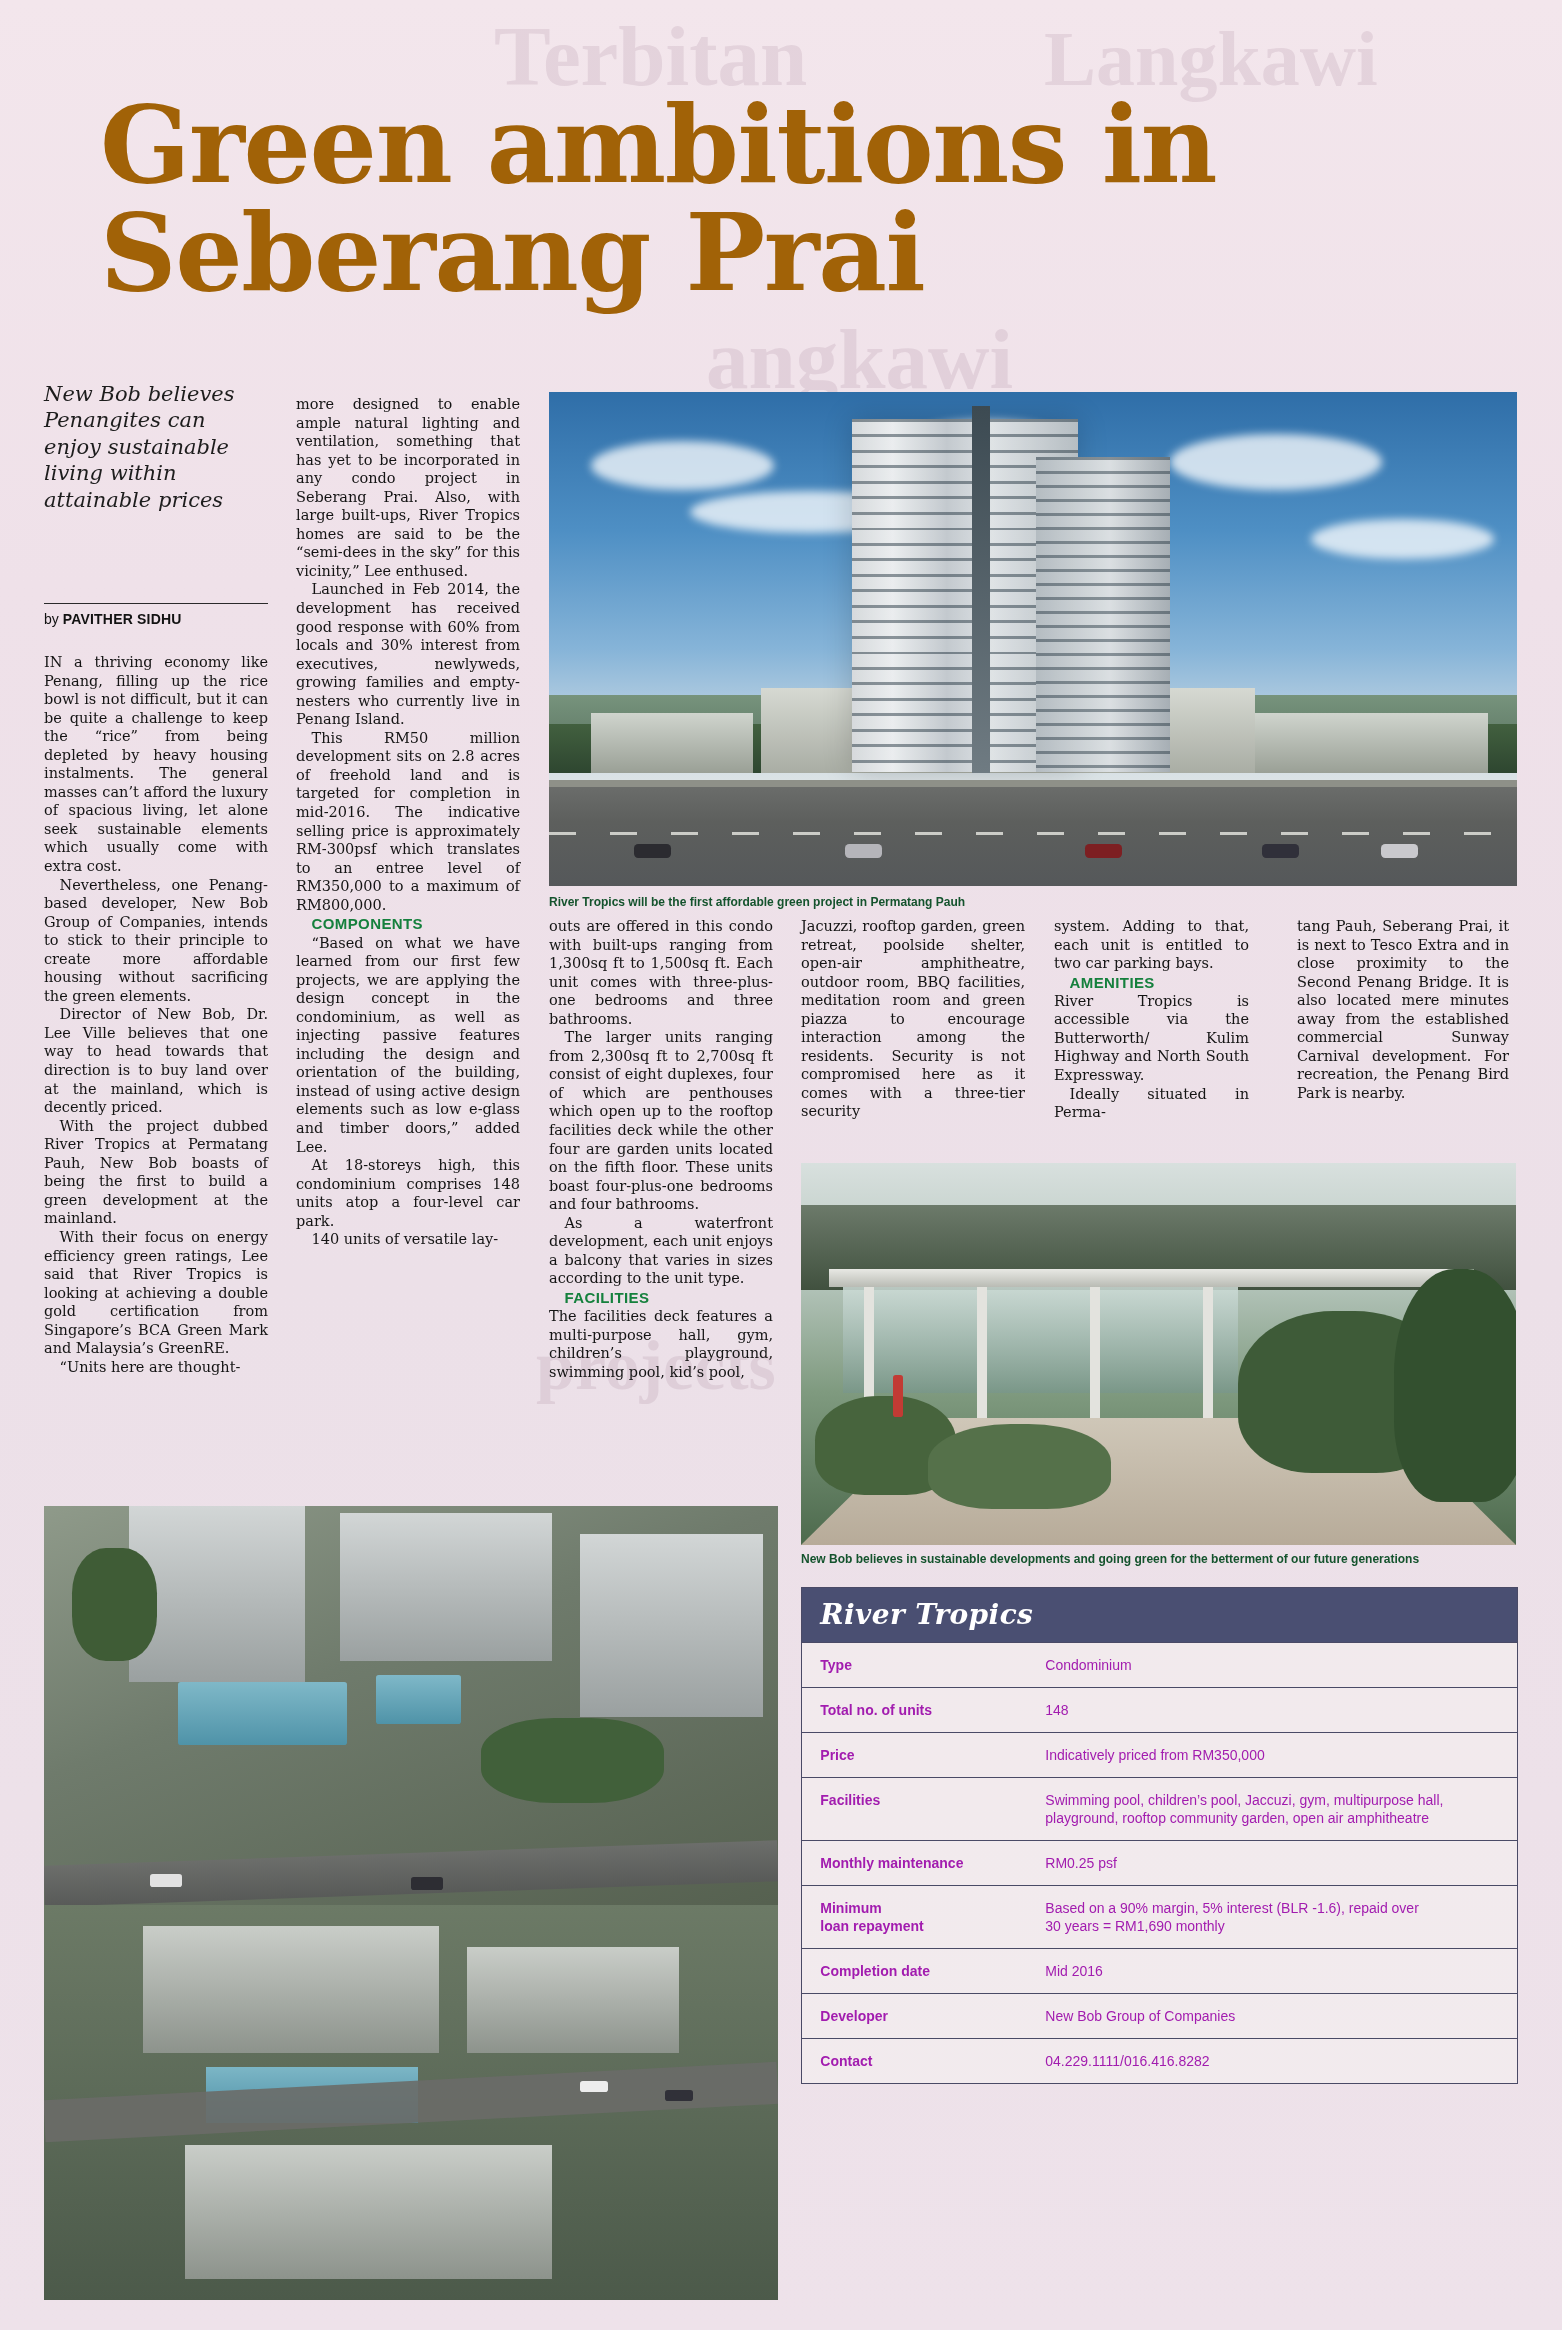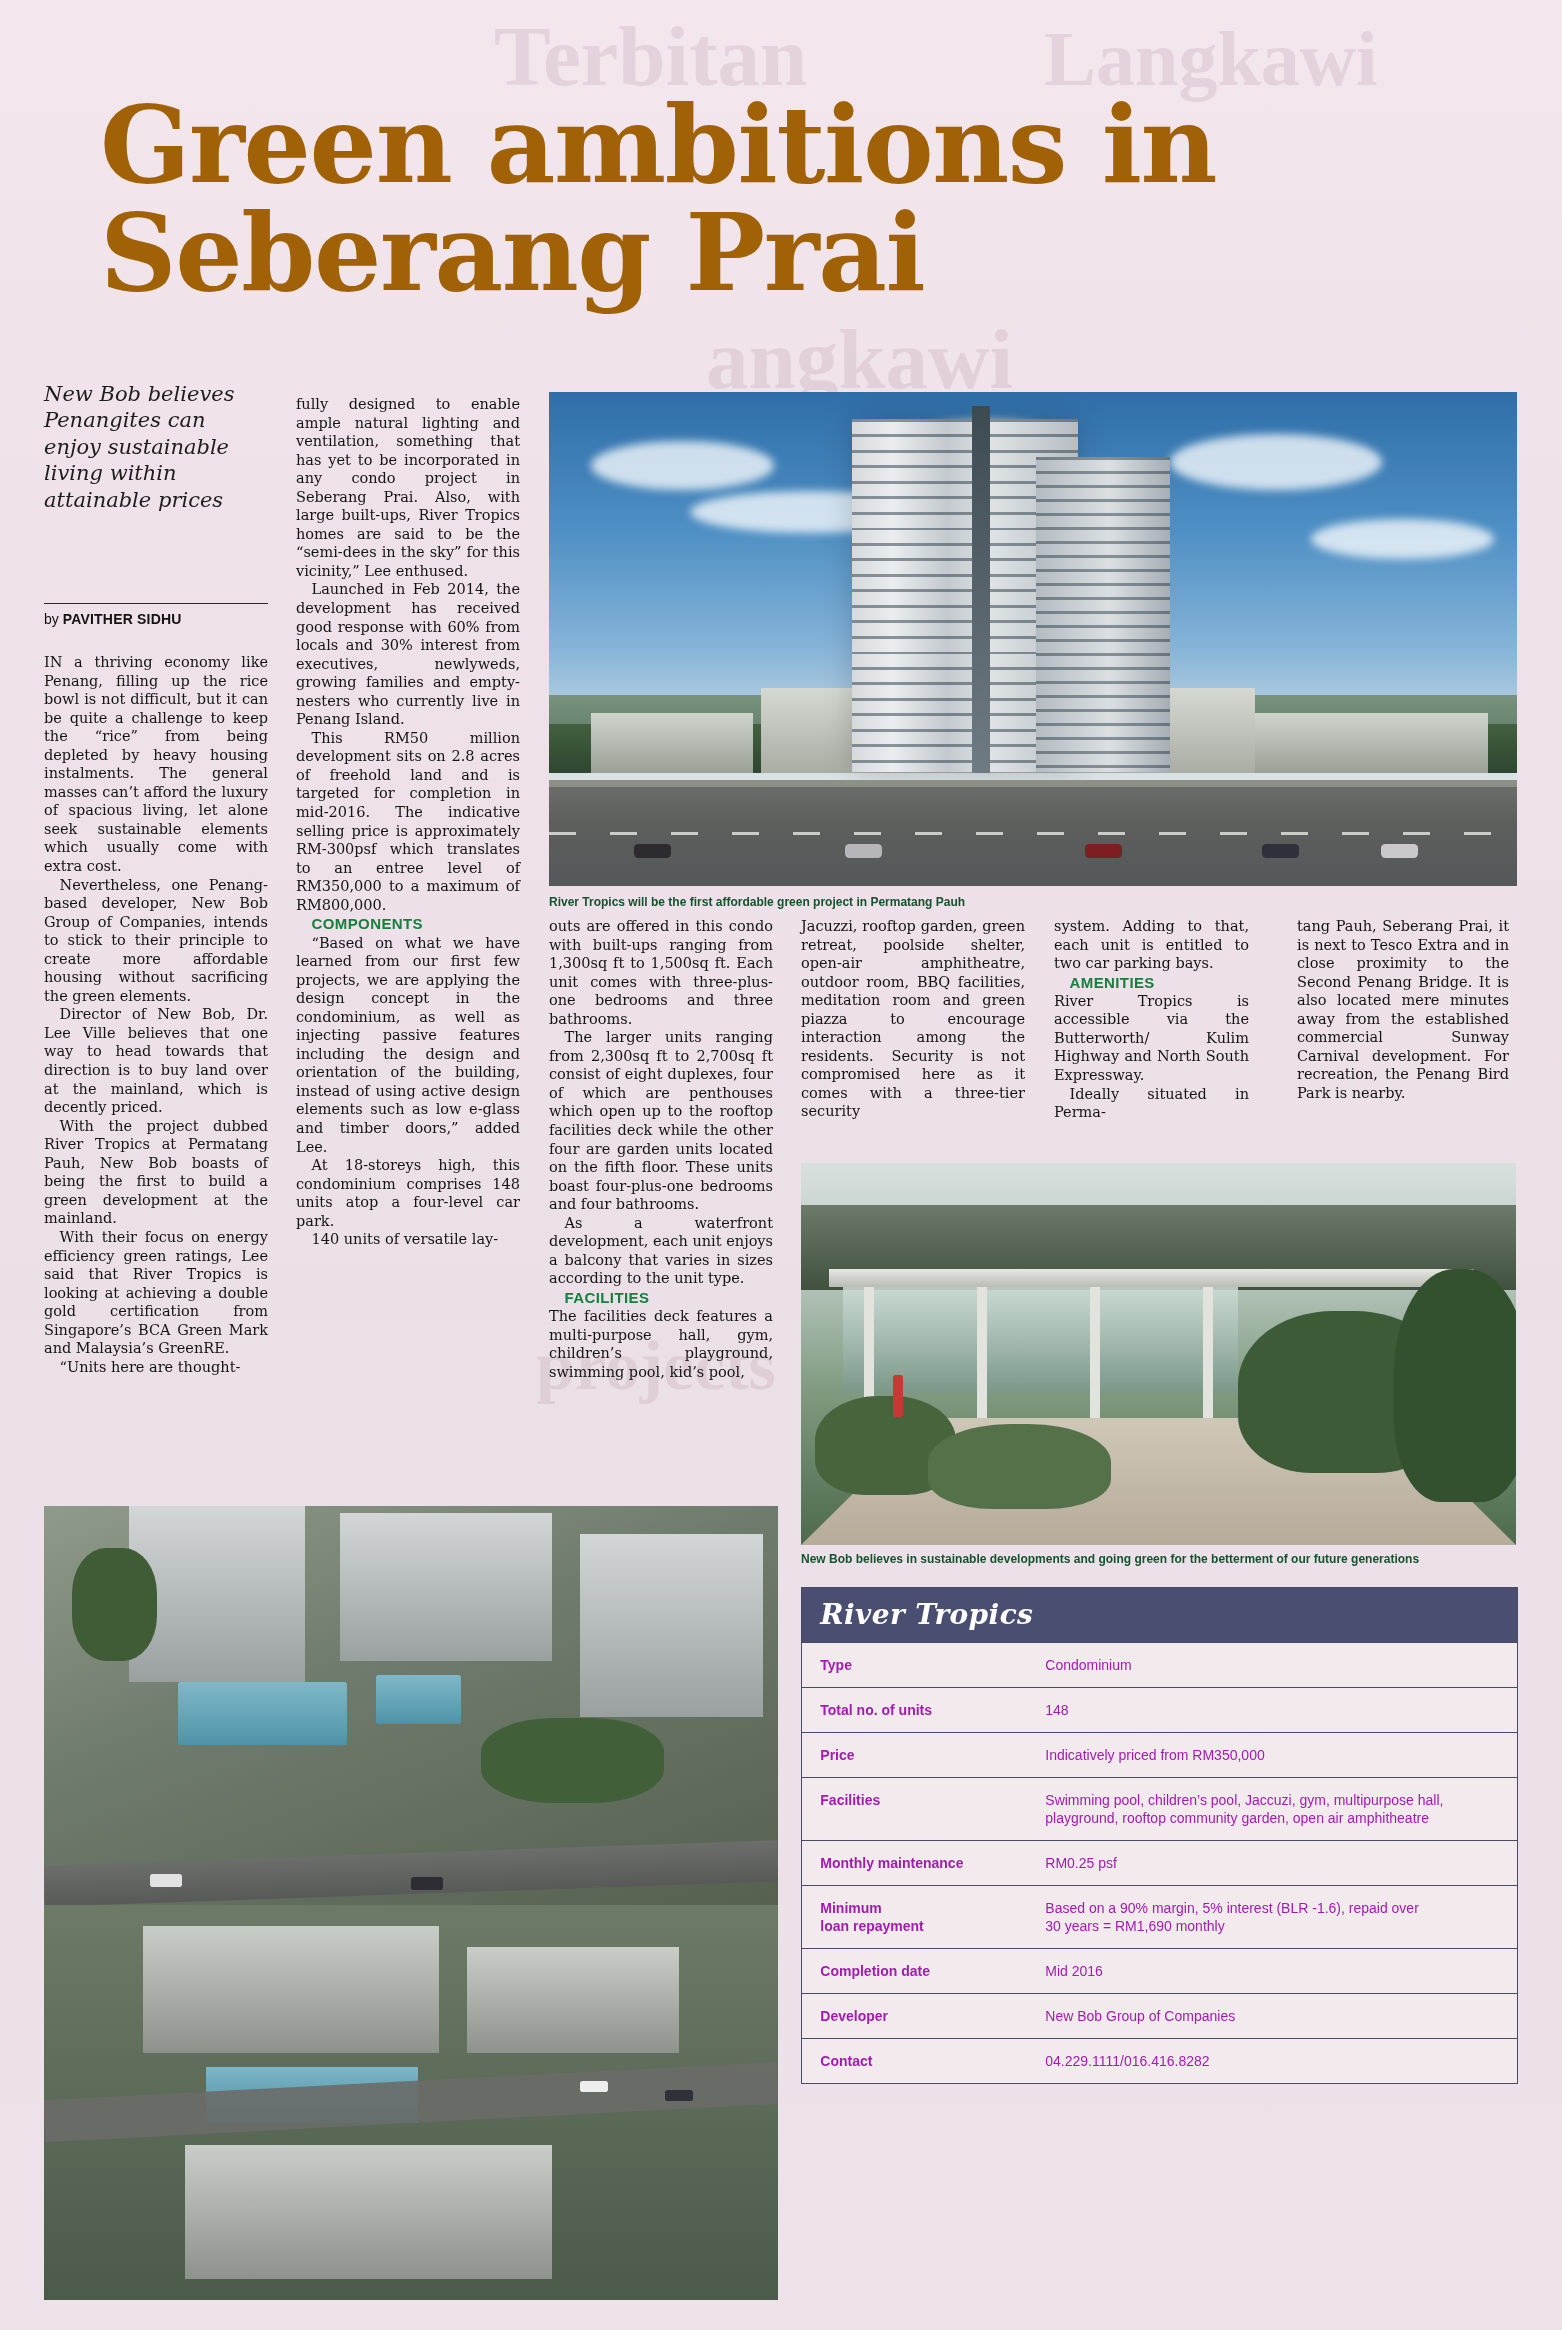--- a/index.html
+++ b/index.html
@@ -290,21 +290,21 @@
   <div id="col1" class="col bodycol">
     <p class="first">IN a thriving economy like Penang, filling up the rice bowl is not difficult, but it can be quite a challenge to keep the “rice” from being depleted by heavy housing instalments. The general masses can’t afford the luxury of spacious living, let alone seek sustainable elements which usually come with extra cost.</p>
     <p>Nevertheless, one Penang-based developer, New Bob Group of Companies, intends to stick to their principle to create more affordable housing without sacrificing the green elements.</p>
     <p>Director of New Bob, Dr. Lee Ville believes that one way to head towards that direction is to buy land over at the mainland, which is decently priced.</p>
     <p>With the project dubbed River Tropics at Permatang Pauh, New Bob boasts of being the first to build a green development at the mainland.</p>
     <p>With their focus on energy efficiency green ratings, Lee said that River Tropics is looking at achieving a double gold certification from Singapore’s BCA Green Mark and Malaysia’s GreenRE.</p>
     <p>“Units here are thought-</p>
   </div>
 
   <div id="col2" class="col bodycol">
-    <p class="first">fully designed to enable ample natural lighting and ventilation, something that has yet to be incorporated in any condo project in Seberang Prai. Also, with large built-ups, River Tropics homes are said to be the “semi-dees in the sky” for this vicinity,” Lee enthused.</p>
+    <p class="first">more designed to enable ample natural lighting and ventilation, something that has yet to be incorporated in any condo project in Seberang Prai. Also, with large built-ups, River Tropics homes are said to be the “semi-dees in the sky” for this vicinity,” Lee enthused.</p>
     <p>Launched in Feb 2014, the development has received good response with 60% from locals and 30% interest from executives, newlyweds, growing families and empty-nesters who currently live in Penang Island.</p>
     <p>This RM50 million development sits on 2.8 acres of freehold land and is targeted for completion in mid-2016.  The indicative selling price is approximately RM-300psf which translates to an entree level of RM350,000 to a maximum of RM800,000.</p>
     <p class="subhead">COMPONENTS</p>
     <p>“Based on what we have learned from our first few projects, we are applying the design concept in the condominium, as well as injecting passive features including the design and orientation of the building, instead of using active design elements such as low e-glass and timber doors,” added Lee.</p>
     <p>At 18-storeys high, this condominium comprises 148 units atop a four-level car park.</p>
     <p>140 units of versatile lay-</p>
   </div>
 
   <div id="col3" class="col bodycol">
     <p class="first">outs are offered in this condo with built-ups ranging from 1,300sq ft to 1,500sq ft. Each unit comes with three-plus-one bedrooms and three bathrooms.</p>

